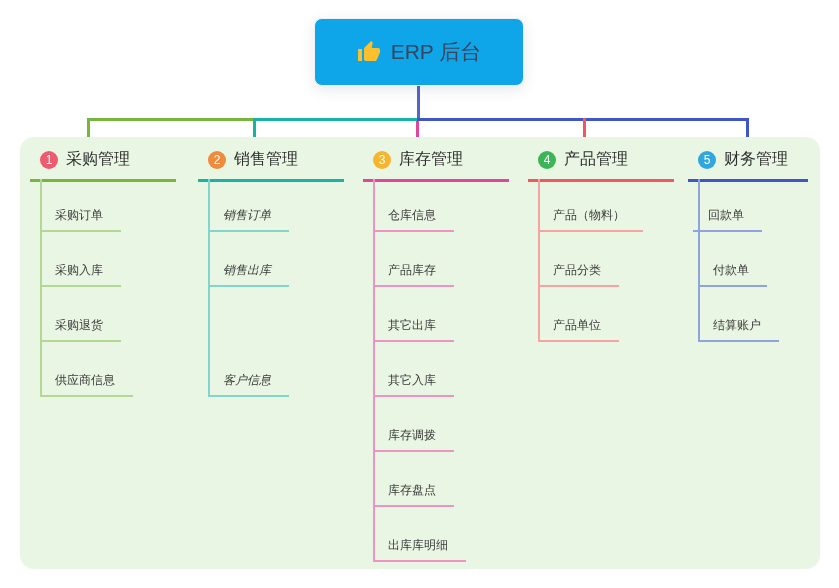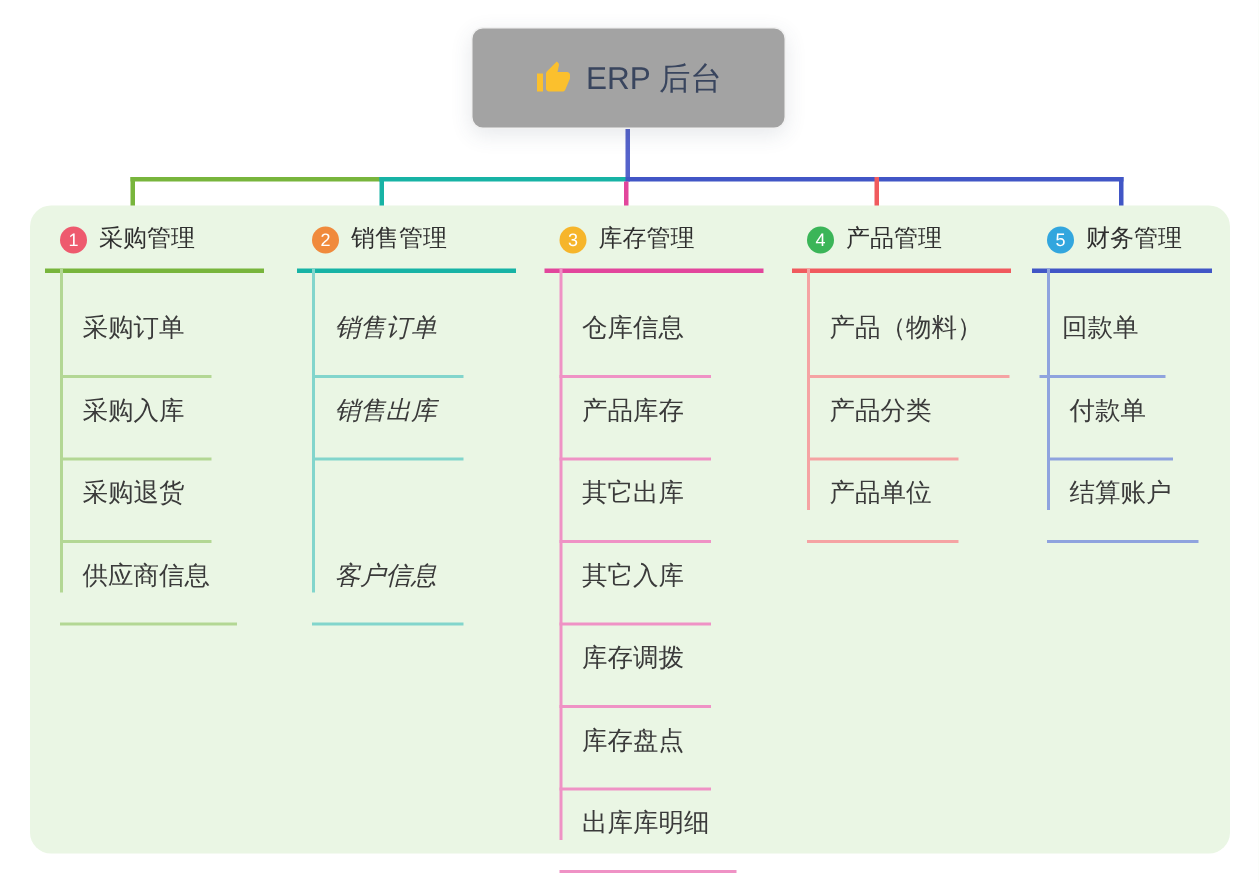--- a/index.html
+++ b/index.html
@@ -1,19 +1,19 @@
 <!DOCTYPE html>
 <html><head>
 <meta charset="utf-8">
 <style>
   html,body{margin:0;padding:0;background:#ffffff;font-family:"Liberation Sans","DejaVu Sans",sans-serif;}
   .canvas{position:relative;width:839px;height:588px;background:#ffffff;overflow:hidden;}
 
   
-  .root-card{position:absolute;left:314px;top:18px;width:208px;height:66px;background:#a3a3a3;
+  .root-card{position:absolute;left:314px;top:18px;width:208px;height:66px;background:#0ea5e9;
     border:1px solid #f1f1f1;border-radius:8px;box-shadow:0 4px 14px rgba(60,70,100,.12);
     display:flex;align-items:center;justify-content:center;gap:10px;
     font-size:21px;color:#39455e;font-weight:500;}
   .thumb{width:24px;height:24px;display:inline-block;}
 
   
   .line{position:absolute;}
   .trunk{left:417px;top:84px;width:3px;height:37px;background:#5563cb;}
   .bus-green{left:87px;top:118px;width:167px;height:3px;background:#78b53c;}
   .bus-teal{left:253px;top:118px;width:165px;height:3px;background:#17b3a5;}
@@ -32,22 +32,22 @@
   .branch-title{position:absolute;top:149px;display:flex;align-items:center;gap:8px;
     padding:0 0 9px 10px;border-bottom:3px solid;font-size:16px;color:#2f2f2f;box-sizing:border-box;}
   .badge{width:18px;height:18px;border-radius:50%;color:#fff;font-size:12px;line-height:18px;
     text-align:center;flex:0 0 18px;}
   .w146{width:146px;} .w120{width:120px;}
 
   
   .vline{position:absolute;top:179px;width:2px;}
 
   
-  .child{position:absolute;font-size:17px;color:#3a3a3a;white-space:nowrap;
-    padding:6px 18px 20px 15px;border-bottom:2px solid;}
+  .child{position:absolute;font-size:12px;color:#3a3a3a;white-space:nowrap;
+    padding:6px 18px 6px 15px;border-bottom:2px solid;}
 
   
   .b1 .badge,.badge-1{background:#ee5a6e;}
   .t1{border-bottom-color:#78b53c;}
   .v1{background:#b3d794;} .c1{border-bottom-color:#b3d794;}
   .b2 .badge,.badge-2{background:#f08a3c;}
   .t2{border-bottom-color:#17b3a5;}
   .v2{background:#82d5cc;} .c2{border-bottom-color:#82d5cc;font-style:italic;}
   .b3 .badge,.badge-3{background:#f6b52b;}
   .t3{border-bottom-color:#e2469c;}

